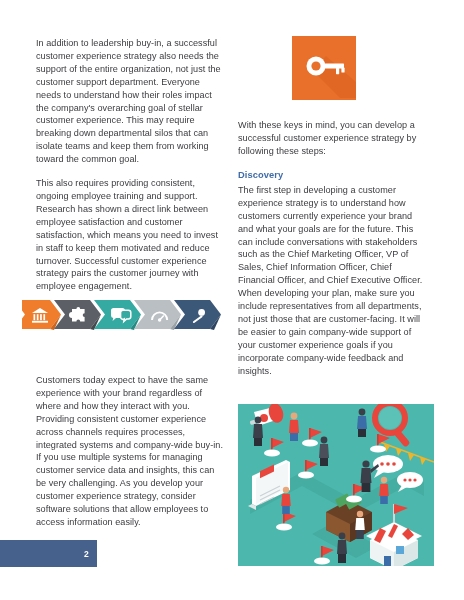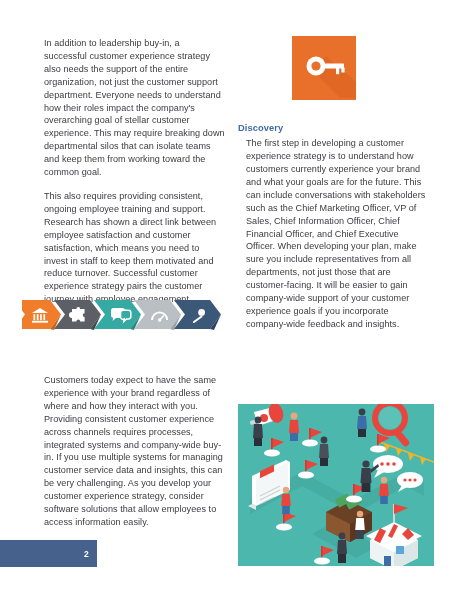--- a/index.html
+++ b/index.html
@@ -29,21 +29,21 @@
     width: 189px;
     font-size: 9.1px;
     line-height: 1.42;
     color: #3c3c41;
     letter-spacing: 0.005em;
   }
   .col-left  { left: 36px;  top: 37px; }
   .col-right { left: 238px; top: 119px; }
 
   .col p {
-    margin: 0 0 11px 8px;
+    margin: 0 0 11px 0;
     text-align: left;
   }
   .col p:last-child { margin-bottom: 0; }
 
   .section-head {
     color: #3f6ca8;
     font-size: 9.3px;
     font-weight: bold;
     margin: 3px 0 2px 0;
     letter-spacing: 0.01em;
@@ -194,20 +194,21 @@
         </g>
       </g>
     </svg>
   </div>
 
   <div class="col" style="left:36px; top:374px;">
     <p>Customers today expect to have the same experience with your brand regardless of where and how they interact with you. Providing consistent customer experience across channels requires processes, integrated systems and company-wide buy-in. If you use multiple systems for managing customer service data and insights, this can be very challenging. As you develop your customer experience strategy, consider software solutions that allow employees to access information easily.</p>
   </div>
 
   <div class="col col-right">
+    <p>With these keys in mind, you can develop a successful customer experience strategy by following these steps:</p>
     <div class="section-head">Discovery</div>
     <p>The first step in developing a customer experience strategy is to understand how customers currently experience your brand and what your goals are for the future. This can include conversations with stakeholders such as the Chief Marketing Officer, VP of Sales, Chief Information Officer, Chief Financial Officer, and Chief Executive Officer. When developing your plan, make sure you include representatives from all departments, not just those that are customer-facing. It will be easier to gain company-wide support of your customer experience goals if you incorporate company-wide feedback and insights.</p>
   </div>
 
   <div class="illus">
     <svg width="196" height="162" viewBox="0 0 196 162" aria-hidden="true">
       <rect x="0" y="0" width="196" height="162" fill="#4cb8ad"></rect>
 
       <g fill="#45aaa0" opacity="0.85">
         <path d="M12 96 L64 68 L116 96 L168 68 L186 78 L186 92 L168 82

